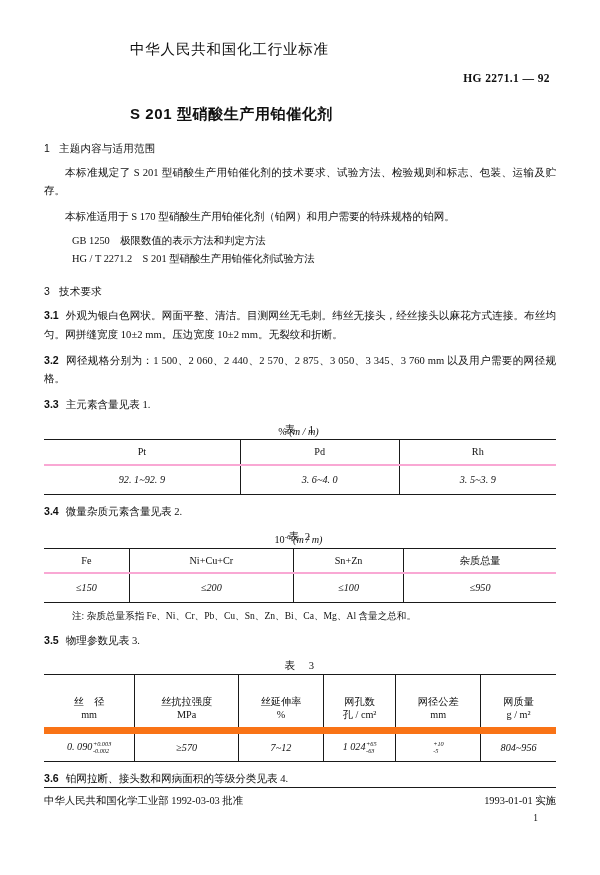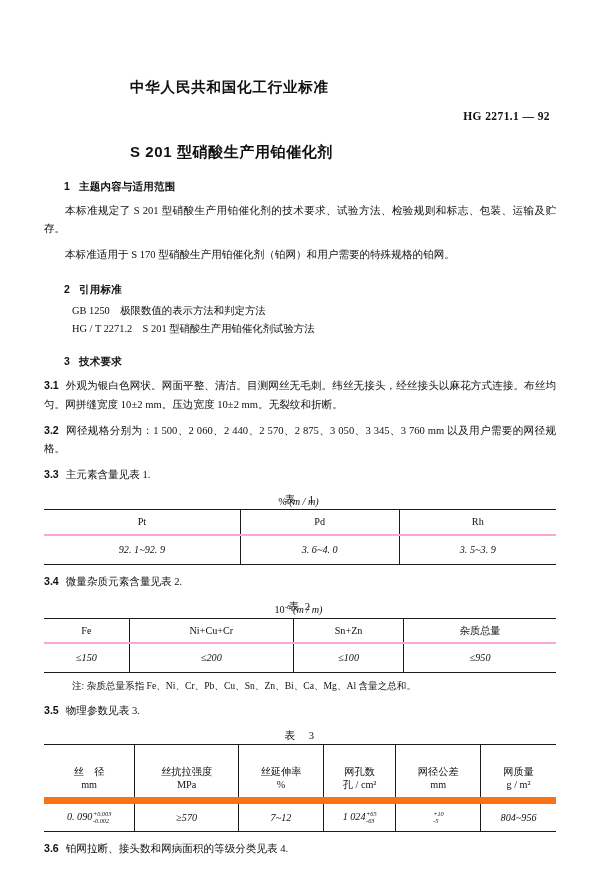--- a/index.html
+++ b/index.html
@@ -18,23 +18,23 @@
   .page {
     position: absolute;
     left: 0; top: 0;
     width: 600px;
     height: 875px;
     box-sizing: border-box;
     padding: 0 44px;
   }
   
   .std-org {
-    margin-top: 78px;
+    margin-top: 40px;
     font-family: "Liberation Sans", "DejaVu Sans", sans-serif;
-    font-weight: bold;
+    font-weight: normal;
     font-size: 14.5px;
     letter-spacing: 0.8px;
     padding-left: 86px;
   }
   .std-code {
     margin-top: 13px;
     text-align: right;
     font-family: "Liberation Serif", serif;
     font-weight: bold;
     font-size: 11.5px;
@@ -46,24 +46,23 @@
     font-family: "Liberation Sans", "DejaVu Sans", sans-serif;
     font-weight: bold;
     font-size: 15px;
     letter-spacing: 0.6px;
     padding-left: 86px;
   }
   
   .sec-head {
     margin-top: 18px;
     font-family: "Liberation Sans", "DejaVu Sans", sans-serif;
-    font-weight: bold;
+    font-weight: normal;
     font-size: 10.5px;
     letter-spacing: 0.2px;
-    margin-left: 20px;
   }
   .sec-head .num { margin-right: 9px; }
   .para {
     margin-top: 8px;
     font-size: 10.6px;
     line-height: 1.72;
     text-align: justify;
     text-indent: 21px;
   }
   .ref-line {
@@ -178,23 +177,20 @@
   <div class="std-org">中华人民共和国化工行业标准</div>
   <div class="std-code">HG 2271.1 — 92</div>
   <div class="std-title">S 201 型硝酸生产用铂催化剂</div>
 
   <div class="sec-head">
     <span class="num">1</span><span>主题内容与适用范围</span>
   </div>
   <div class="para">本标准规定了 S 201 型硝酸生产用铂催化剂的技术要求、试验方法、检验规则和标志、包装、运输及贮存。</div>
   <div class="para">本标准适用于 S 170 型硝酸生产用铂催化剂（铂网）和用户需要的特殊规格的铂网。</div>
 
-  <div class="sec-head">
-    <span class="num">2</span><span>引用标准</span>
-  </div>
   <div class="ref-line">GB 1250　极限数值的表示方法和判定方法</div>
   <div class="ref-line">HG / T 2271.2　S 201 型硝酸生产用铂催化剂试验方法</div>
 
   <div class="sec-head">
     <span class="num">3</span><span>技术要求</span>
   </div>
 
   <div class="clause">
     <span class="cnum">3.1</span><span>外观为银白色网状。网面平整、清洁。目测网丝无毛刺。纬丝无接头，经丝接头以麻花方式连接。布丝均匀。网拼缝宽度 10±2 mm。压边宽度 10±2 mm。无裂纹和折断。</span>
   </div>
@@ -299,14 +295,22 @@
           <td><span>804~956</span></td>
         </tr>
       </tbody>
     </table>
   </div>
 
   <div class="clause">
     <span class="cnum">3.6</span><span>铂网拉断、接头数和网病面积的等级分类见表 4.</span>
   </div>
 
+  <div class="footer">
+    <div class="footer-rule"></div>
+    <div class="footer-row">
+      <span>中华人民共和国化学工业部 1992-03-03 批准</span>
+      <span>1993-01-01 实施</span>
+    </div>
+    <div class="page-no">1</div>
+  </div>
 
 </div>
 
 </body></html>

